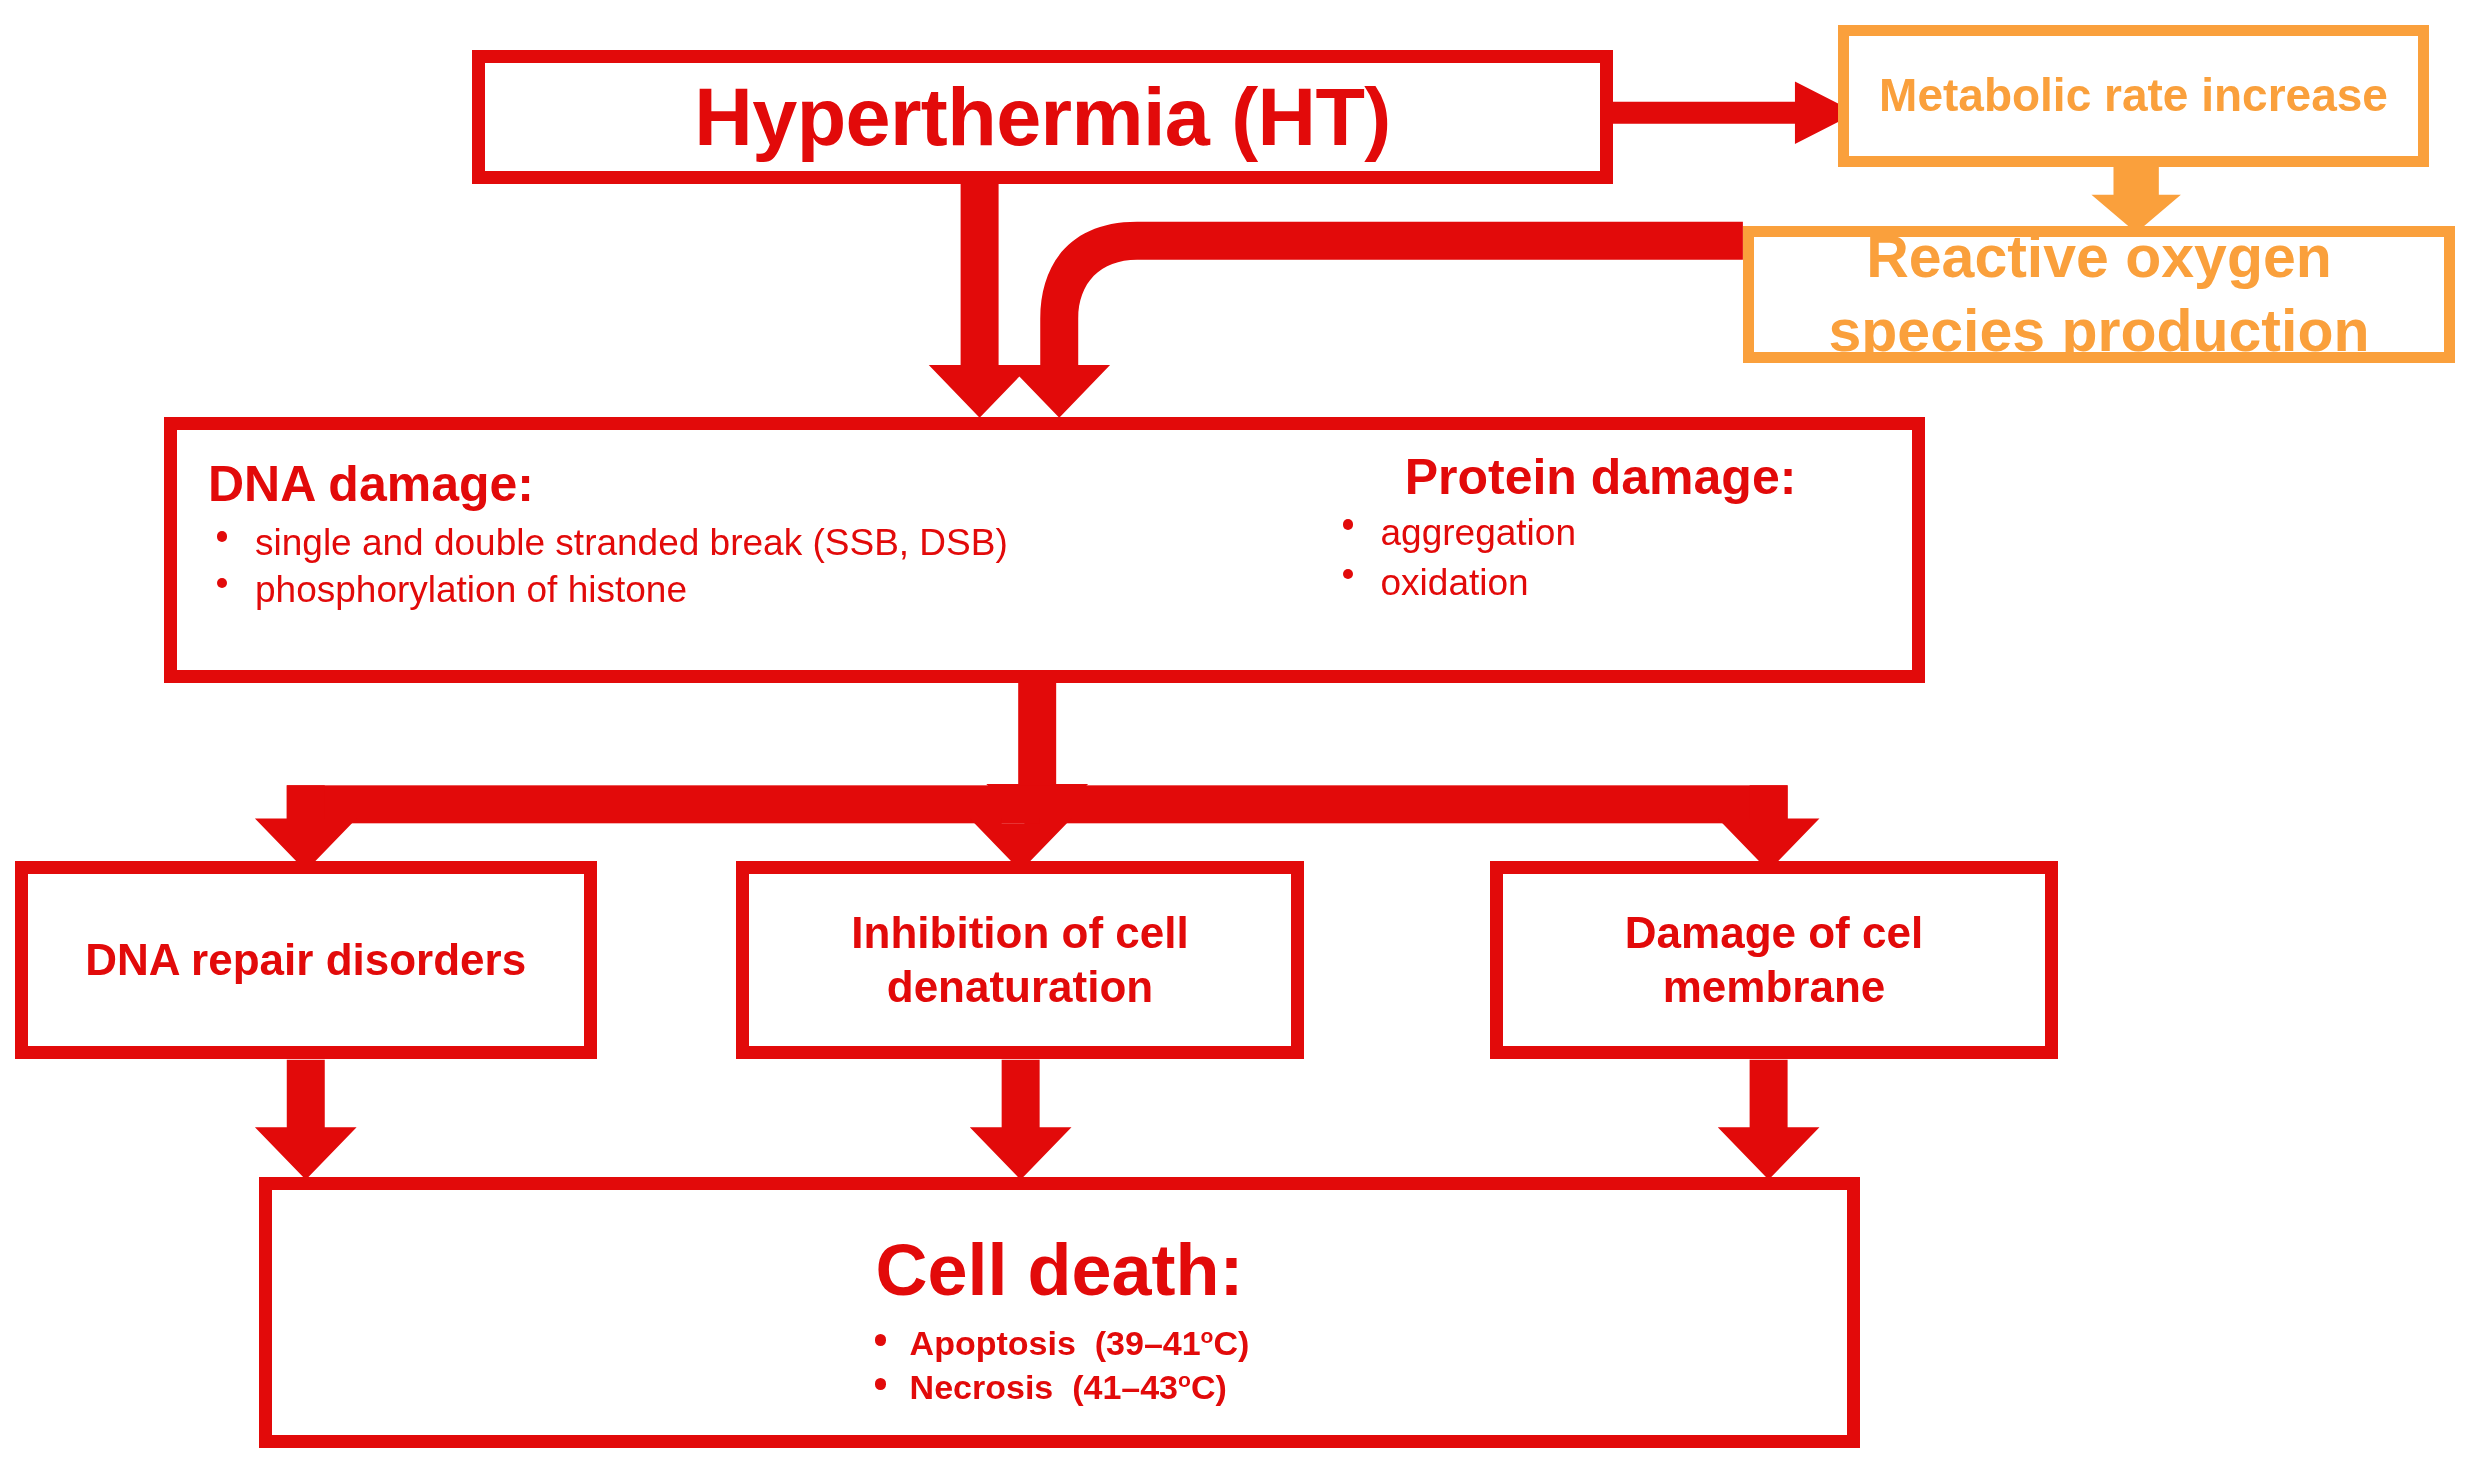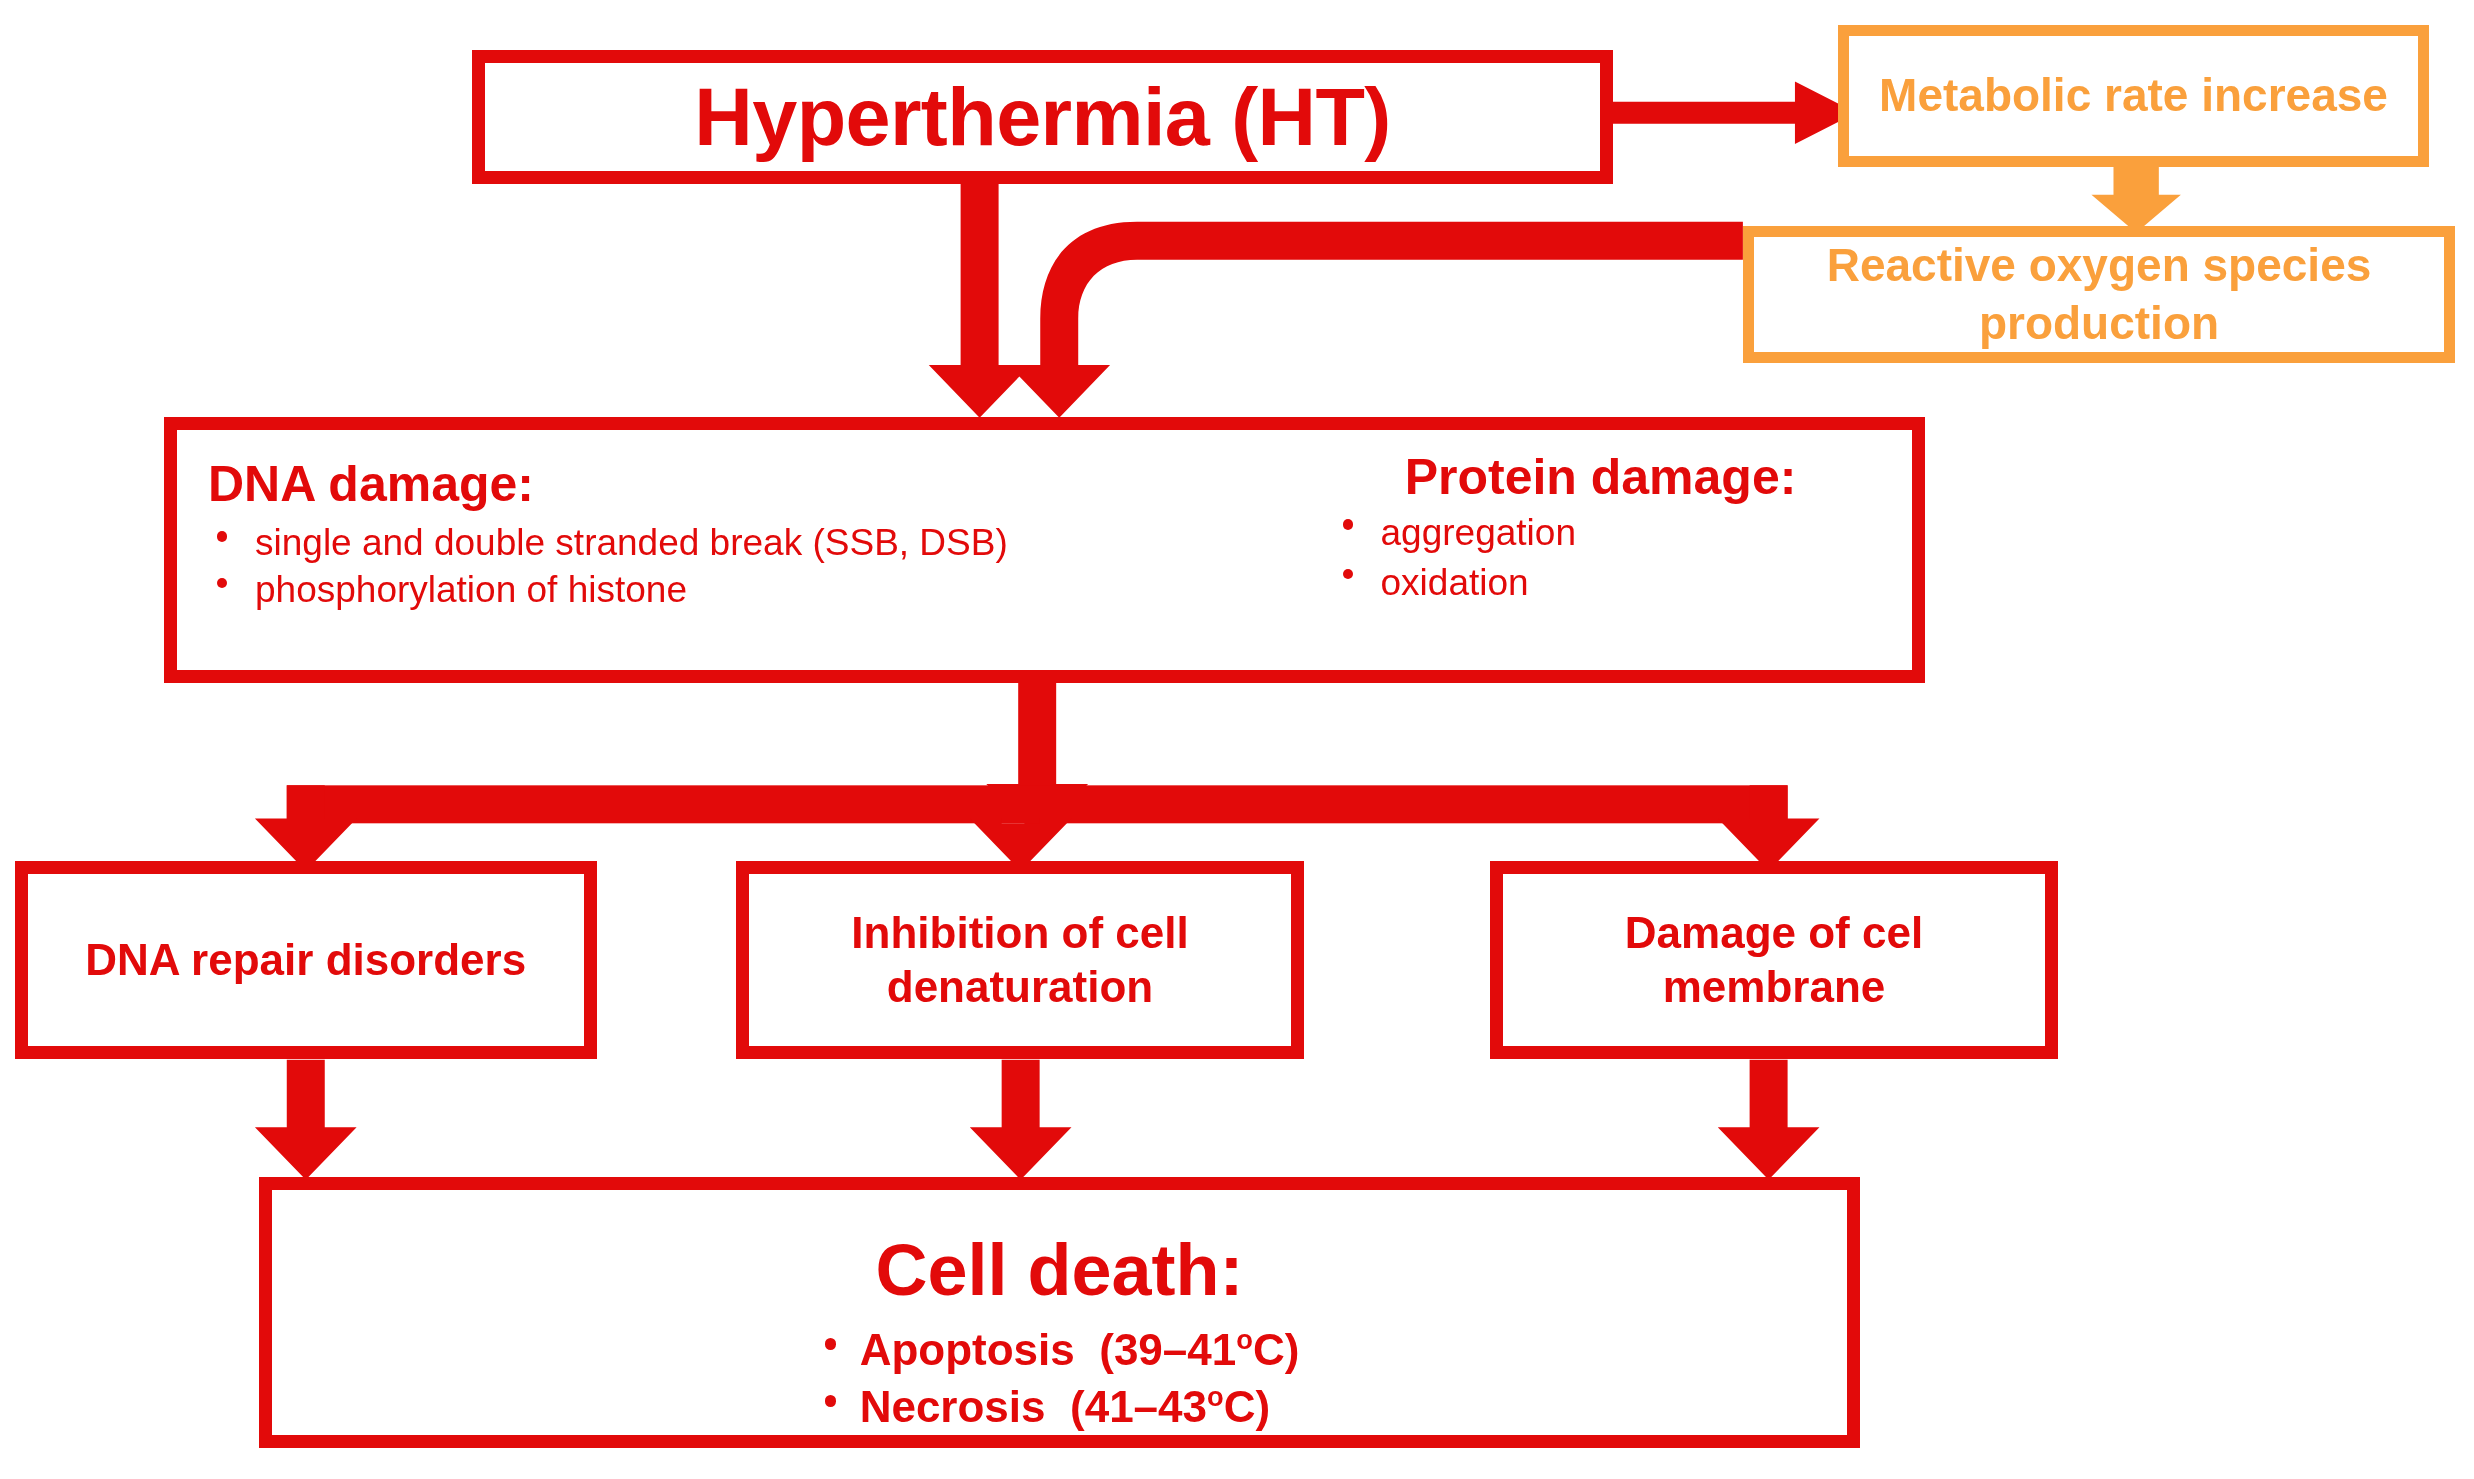--- a/index.html
+++ b/index.html
@@ -28,21 +28,21 @@
   .box.orange{border:11.6px solid #FAA03C;color:#FAA03C;}
 
   
   #box-ht{left:472px;top:50px;width:1141px;height:134px;}
   #box-ht .title{font-size:81px;font-weight:bold;line-height:1.0;letter-spacing:-0.6px;}
 
   #box-metabolic{left:1838px;top:24.5px;width:591px;height:142px;}
   #box-metabolic .otext{font-size:46px;font-weight:bold;line-height:1.24;padding:0 11px;}
 
   #box-ros{left:1743px;top:226px;width:712px;height:137px;}
-  #box-ros .otext{font-size:46px;font-weight:bold;line-height:1.24;padding:0 8.6px;}
+  #box-ros .otext{font-size:59px;font-weight:bold;line-height:1.24;padding:0 8.6px;}
 
   #box-damage{left:164px;top:417px;width:1761px;height:266px;
               flex-direction:row;align-items:stretch;justify-content:flex-start;}
   .dmg-col{display:flex;flex-direction:column;justify-content:flex-start;text-align:left;}
   #col-dna{width:1096px;padding:28px 0 0 31px;}
   #col-prot{width:600px;padding:21px 0 0 12.3px;}
   .dmg-head{font-size:50px;font-weight:bold;line-height:1.05;margin-bottom:9.8px;}
   #col-prot .dmg-head{text-align:center;margin-bottom:4.9px;padding-right:24.5px;}
   .dmg-list{list-style:none;margin:0;padding:0;}
   .dmg-list li{
@@ -58,21 +58,21 @@
 
   #box-repair{left:14.7px;top:861px;width:582px;height:198px;}
   #box-inhibition{left:736px;top:861px;width:568px;height:198px;}
   #box-membrane{left:1490px;top:861px;width:568px;height:198px;}
   .mid-text{font-size:44px;font-weight:bold;line-height:1.22;padding:0 13.5px;}
 
   #box-celldeath{left:259px;top:1177px;width:1601px;height:271px;justify-content:flex-start;padding-top:44px;}
   #box-celldeath .cd-title{font-size:72px;font-weight:bold;line-height:1.0;margin-bottom:14.7px;}
   .cd-list{list-style:none;margin:0;padding:0;text-align:left;}
   .cd-list li{
-    font-size:44px;font-weight:bold;line-height:1.30;position:relative;padding-left:40px;
+    font-size:34px;font-weight:bold;line-height:1.30;position:relative;padding-left:40px;
     white-space:nowrap;
   }
   .cd-list li .bullet{
     position:absolute;left:4.9px;top:0.40em;
     width:11.6px;height:11.6px;border-radius:50%;background:#E20A0A;
   }
   .deg{font-size:0.62em;vertical-align:super;line-height:0;}
 
   
   #wires{position:absolute;left:0;top:0;width:2475px;height:1480px;z-index:1;}

